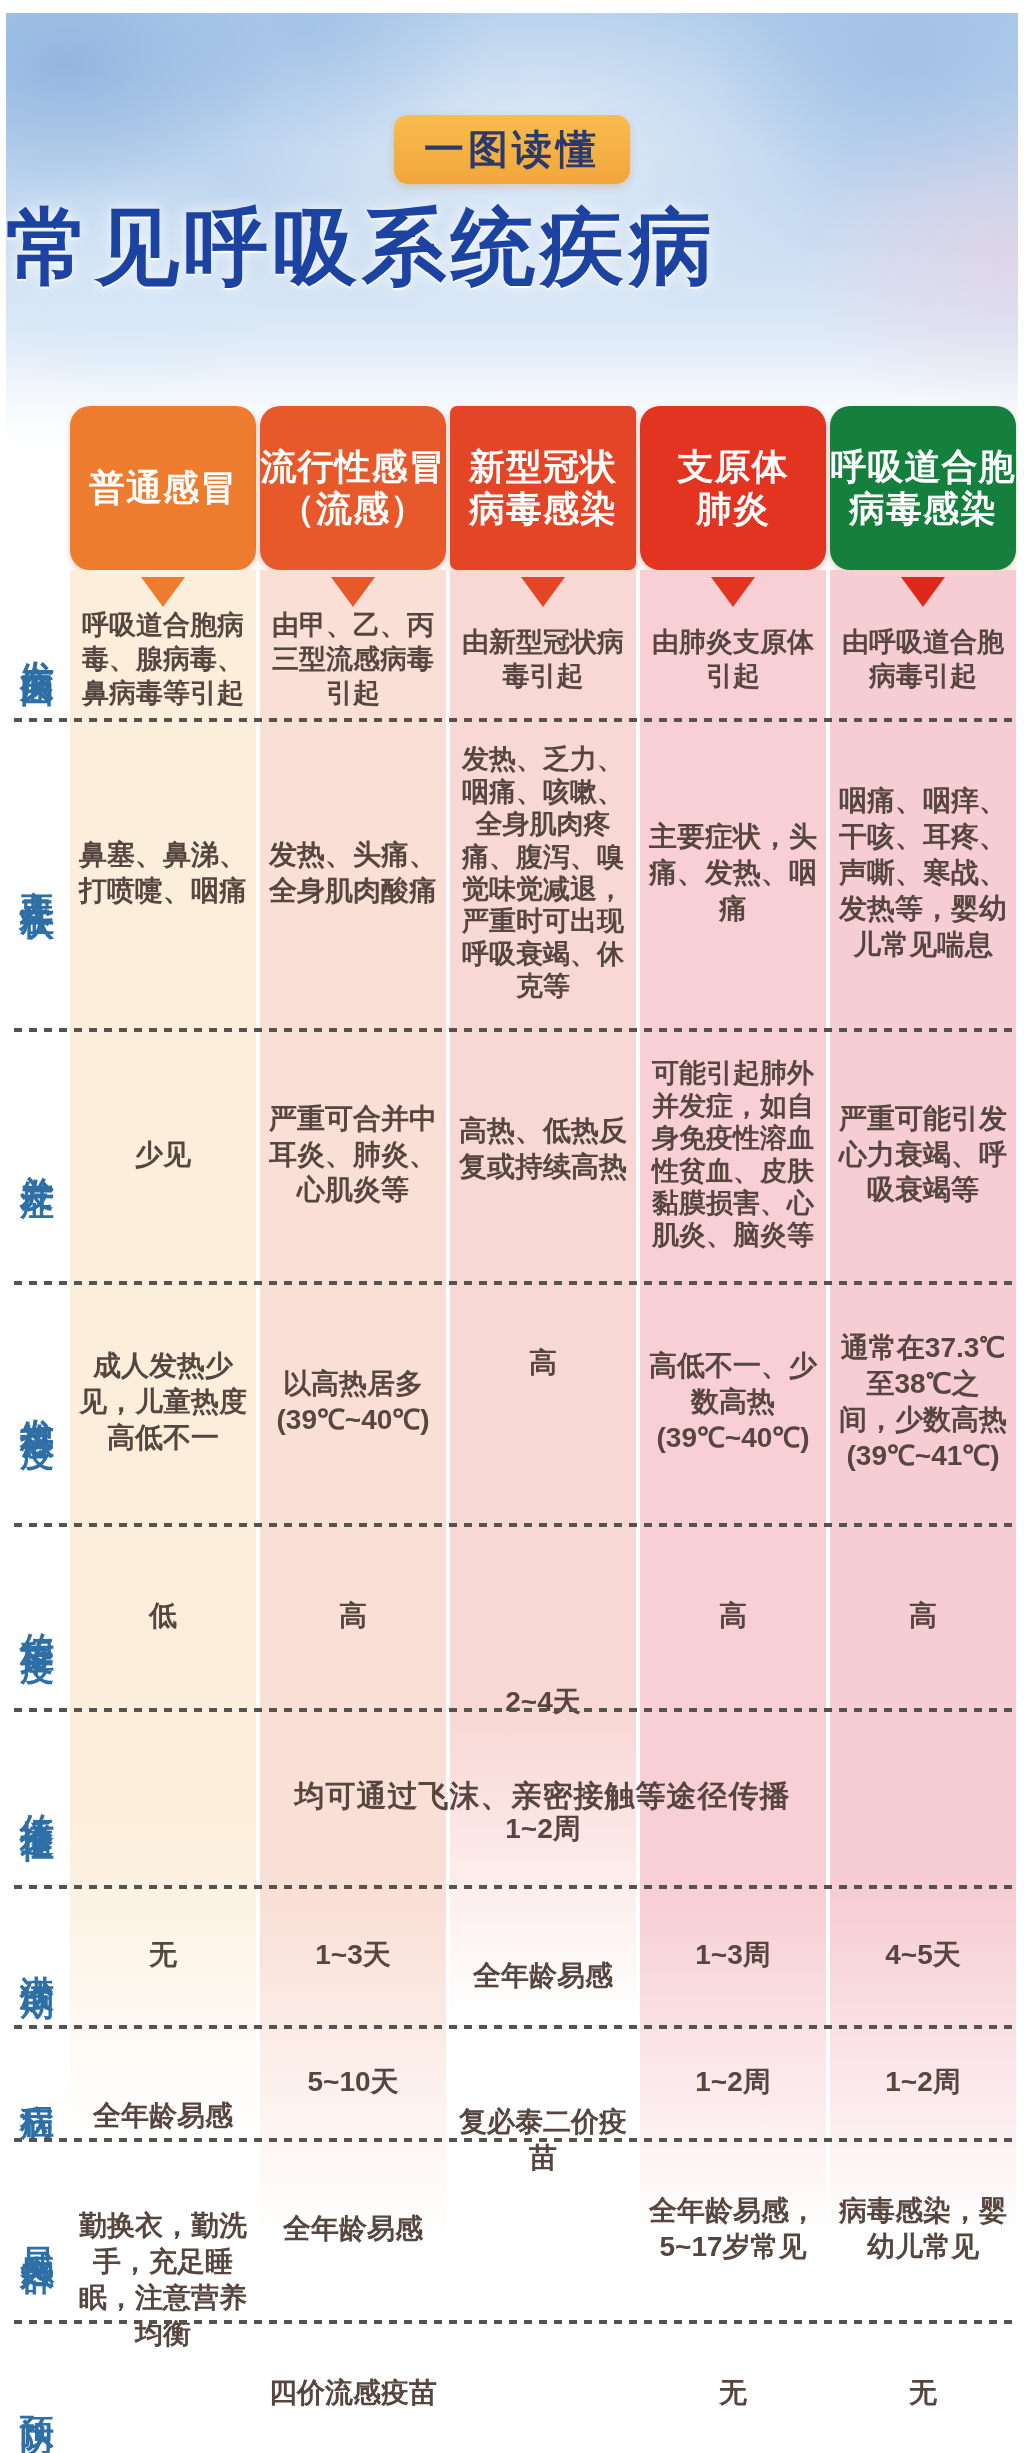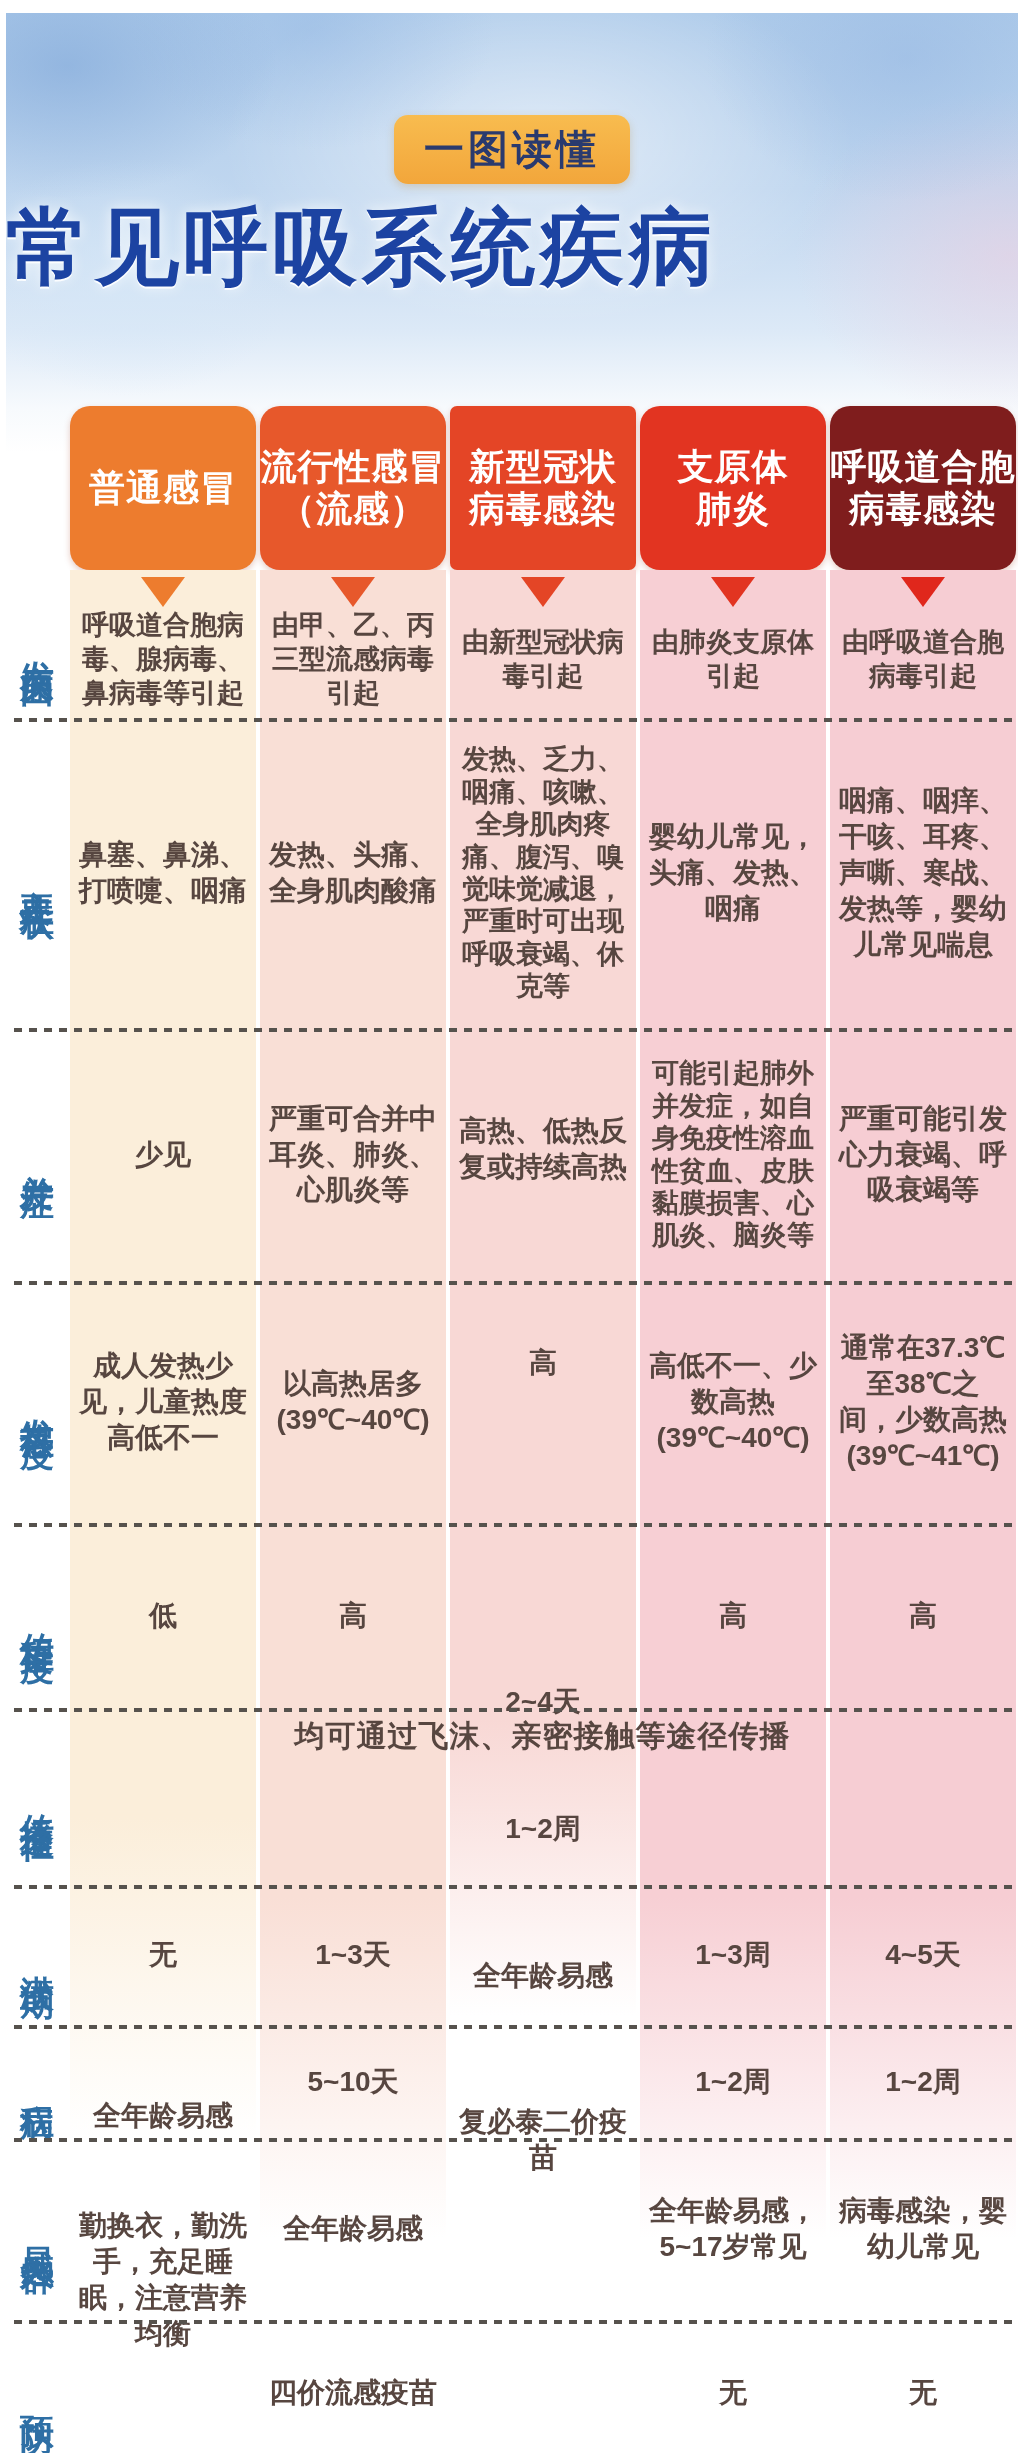--- a/index.html
+++ b/index.html
@@ -67,21 +67,21 @@
   .r1{height:148px;} .r2{height:310px;} .r3{height:253px;} .r4{height:242px;}
   .r5{height:185px;} .r6{height:177px;} .r7{height:140px;} .r8{height:113px;}
   .r9{height:182px;} .r10{height:146px;}
 
   .dotline{
     position:absolute;left:8px;width:1008px;height:4px;z-index:4;
     background:repeating-linear-gradient(90deg,#56524D 0 8px,transparent 8px 15px);
   }
 
   .spanrow{
-    position:absolute;left:63px;top:1635px;width:947px;height:177px;z-index:5;
+    position:absolute;left:63px;top:1695px;width:947px;height:177px;z-index:5;
     display:flex;align-items:center;justify-content:center;
     font-size:30px;font-weight:bold;color:#574640;letter-spacing:1px;
   }
 </style>
 </head>
 <body>
 
 <div id="root">
 
   <div class="hero"></div>
@@ -235,21 +235,21 @@
     <div class="hdr" style="background: rgb(226, 52, 33);">
         <span>支原体
 肺炎</span>
       </div>
     <div class="colbody" style="background-image: linear-gradient(rgb(247, 207, 212) 0%, rgb(247, 207, 212) 70%, rgb(255, 255, 255) 88%, rgb(255, 255, 255) 100%);">
       <div class="cell r1">
           <div class="tri" style="border-top-color: rgb(226, 52, 33);"></div>
           <div class="txt">由肺炎支原体引起</div>
         </div>
       <div class="cell r2">
-          <div class="txt">婴幼儿常见，头痛、发热、咽痛</div>
+          <div class="txt">主要症状，头痛、发热、咽痛</div>
         </div>
       <div class="cell r3">
           <div class="txt dense">可能引起肺外并发症，如自身免疫性溶血性贫血、皮肤黏膜损害、心肌炎、脑炎等</div>
         </div>
       <div class="cell r4">
           <div class="txt">高低不一、少数高热
 (39℃~40℃)</div>
         </div>
       <div class="cell r5">
           <div class="txt">高</div>
@@ -264,21 +264,21 @@
       <div class="cell r9">
           <div class="txt">全年龄易感，5~17岁常见</div>
         </div>
       <div class="cell r10">
           <div class="txt">无</div>
         </div>
     </div>
   </div>
 
   <div class="col" style="left:824px">
-    <div class="hdr" style="background: #7f1d1d;">
+    <div class="hdr" style="background: #15803d;">
         <span>呼吸道合胞
 病毒感染</span>
       </div>
     <div class="colbody" style="background-image: linear-gradient(rgb(246, 205, 211) 0%, rgb(246, 205, 211) 70%, rgb(255, 255, 255) 88%, rgb(255, 255, 255) 100%);">
       <div class="cell r1">
           <div class="tri" style="border-top-color: rgb(224, 39, 28);"></div>
           <div class="txt">由呼吸道合胞病毒引起</div>
         </div>
       <div class="cell r2">
           <div class="txt">咽痛、咽痒、干咳、耳疼、声嘶、寒战、发热等，婴幼儿常见喘息</div>

